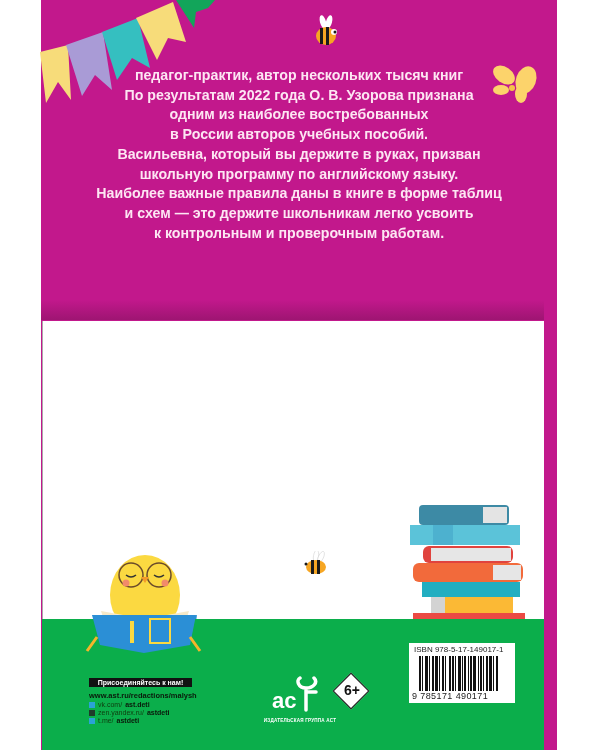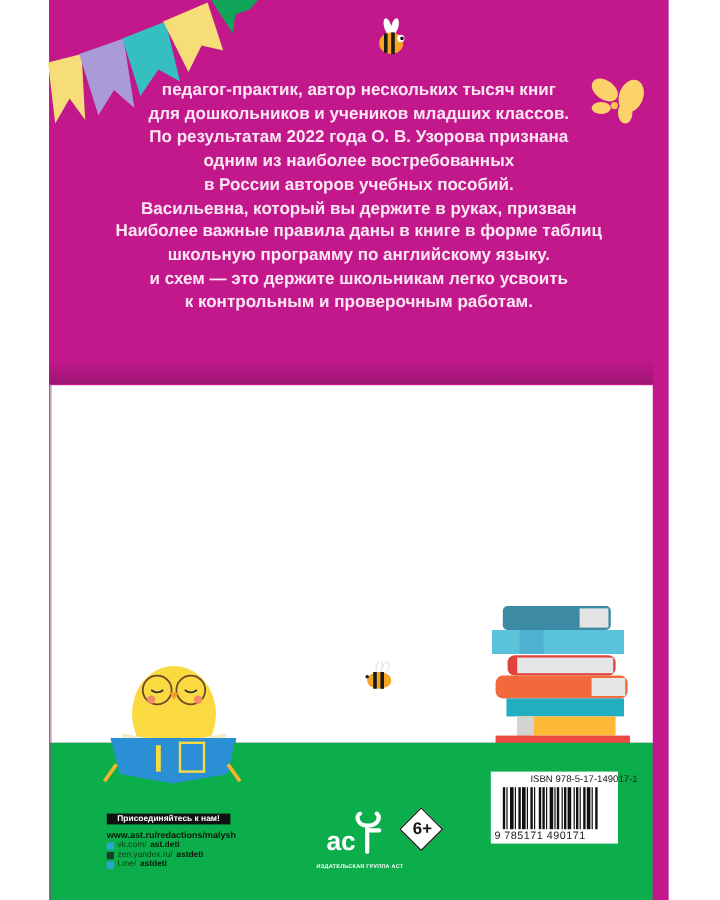--- a/index.html
+++ b/index.html
@@ -26,21 +26,21 @@
   .soc-ico { width:6px; height:6px; background:#2aa3d6; display:inline-block; }
   .soc-ico.zen { background:#1f3b2a; }
 
   .logo { position:absolute; left:240px; top:676px; width:120px; text-align:center; color:#fff; }
   .logo-sub { font-size:4.6px; font-weight:bold; letter-spacing:0.2px; margin-top:2px; }
 
   .age { position:absolute; left:338px; top:678px; width:24px; height:24px; background:#fff; border:1.5px solid #111; transform:rotate(45deg); }
   .age-text { position:absolute; left:334px; top:680px; width:36px; text-align:center; font-weight:bold; font-size:14px; color:#111; line-height:20px; }
 
   .isbn-box { position:absolute; left:409px; top:643px; width:106px; height:60px; background:#fff; }
-  .isbn-label { position:absolute; left:5px; top:2px; font-size:8px; color:#222; white-space:nowrap;margin-left:28px; }
+  .isbn-label { position:absolute; left:5px; top:2px; font-size:8px; color:#222; white-space:nowrap; }
   .barcode { position:absolute; left:10px; top:13px; width:92px; height:35px; display:flex; align-items:stretch; }
   .barcode span { display:block; height:100%; }
   .isbn-digits { position:absolute; left:3px; top:48px; font-size:9px; color:#222; letter-spacing:0.4px; white-space:nowrap; }
 </style>
 </head>
 <body>
 
 <div class="cover">
   <div class="top-panel">
 
@@ -65,27 +65,26 @@
     <svg style="position:absolute;left:447px;top:60px;" width="55" height="45" viewBox="0 0 55 45">
       <ellipse cx="16" cy="15" rx="12" ry="8" fill="#fcd36b" transform="rotate(35 16 15)"></ellipse>
       <ellipse cx="13" cy="30" rx="8" ry="5" fill="#fcd36b"></ellipse>
       <ellipse cx="38" cy="20" rx="10" ry="14" fill="#fcd36b" transform="rotate(20 38 20)"></ellipse>
       <ellipse cx="33" cy="34" rx="6" ry="9" fill="#fcd36b"></ellipse>
       <circle cx="24" cy="28" r="3" fill="#f5c24a"></circle>
     </svg>
 
     <div class="about">
       <div>педагог-практик, автор нескольких тысяч книг</div>
-      <div>для дошкольников и учеников младших классов.</div>
       <div>По результатам 2022 года О. В. Узорова признана</div>
       <div>одним из наиболее востребованных</div>
       <div>в России авторов учебных пособий.</div>
       <div>Васильевна, который вы держите в руках, призван</div>
+      <div>школьную программу по английскому языку.</div>
       <div>Наиболее важные правила даны в книге в форме таблиц</div>
-      <div>школьную программу по английскому языку.</div>
       <div>и схем — это держите школьникам легко усвоить</div>
       <div>к контрольным и проверочным работам.</div>
     </div>
     <div class="top-shadow"></div>
   </div>
 
   <div class="white-panel">
 
     <svg style="position:absolute;left:362px;top:184px;" width="120" height="115" viewBox="0 0 120 115">
       <rect x="14" y="0" width="90" height="20" rx="4" fill="#3d8aa5"></rect>

